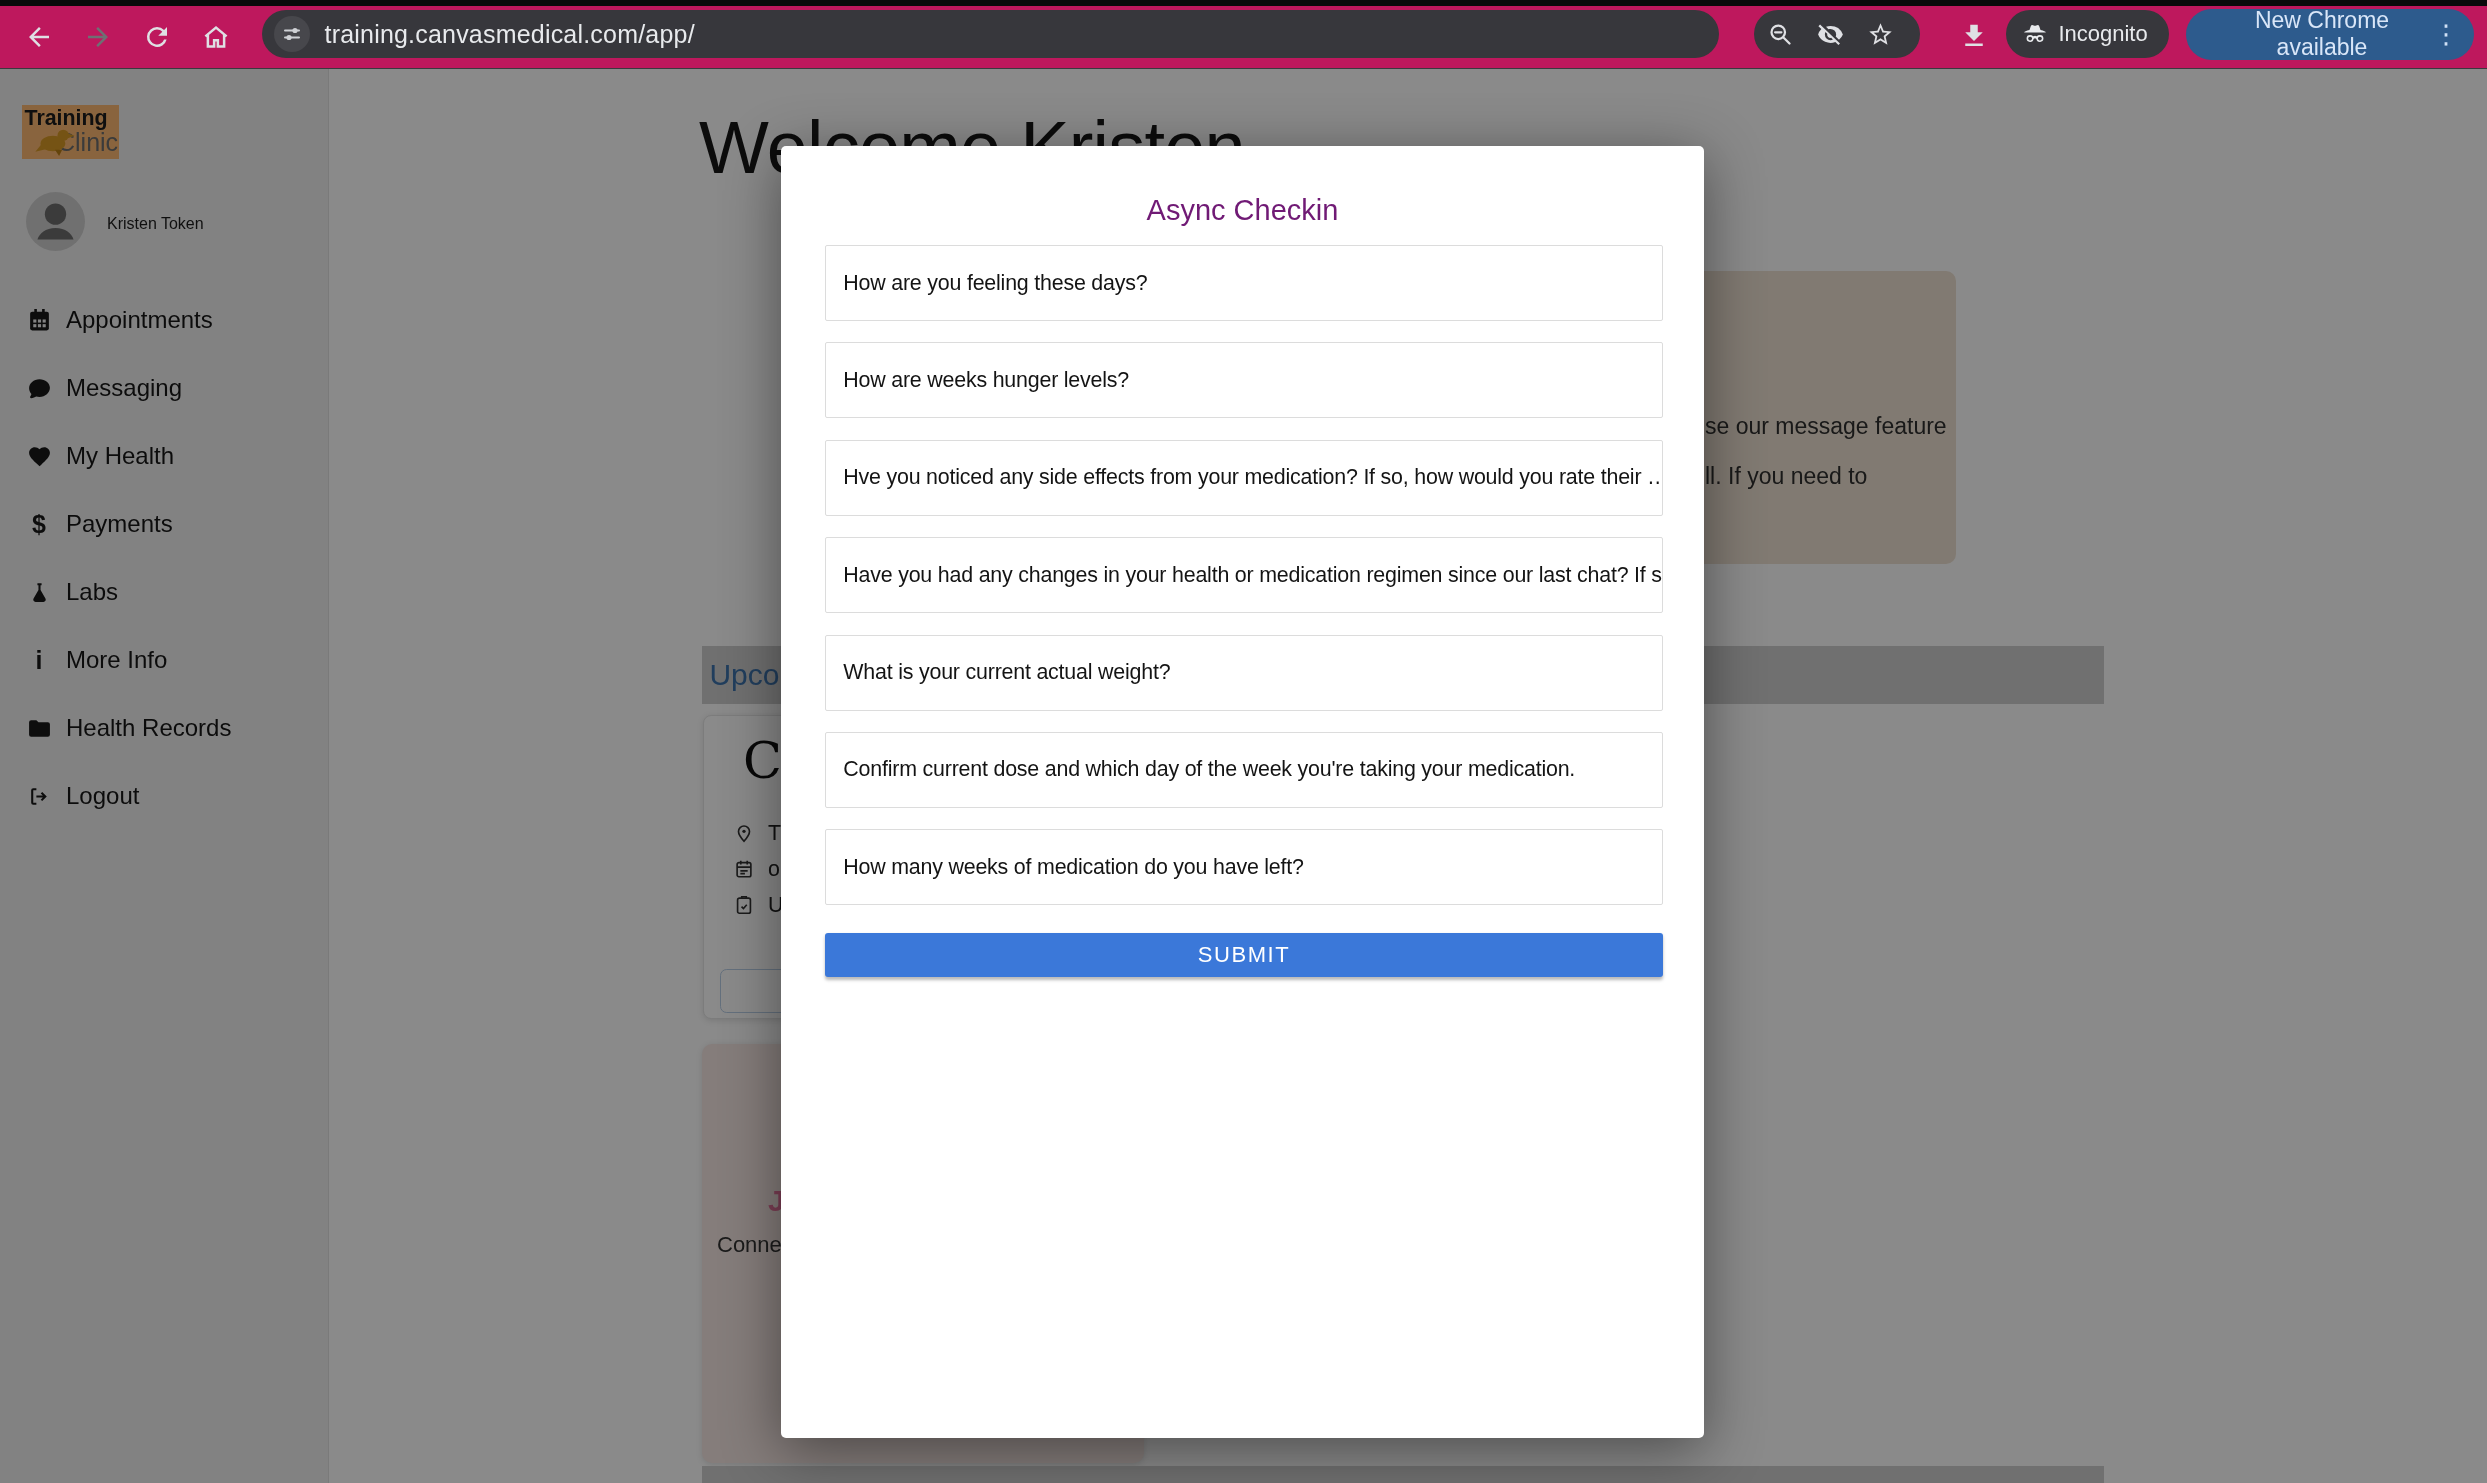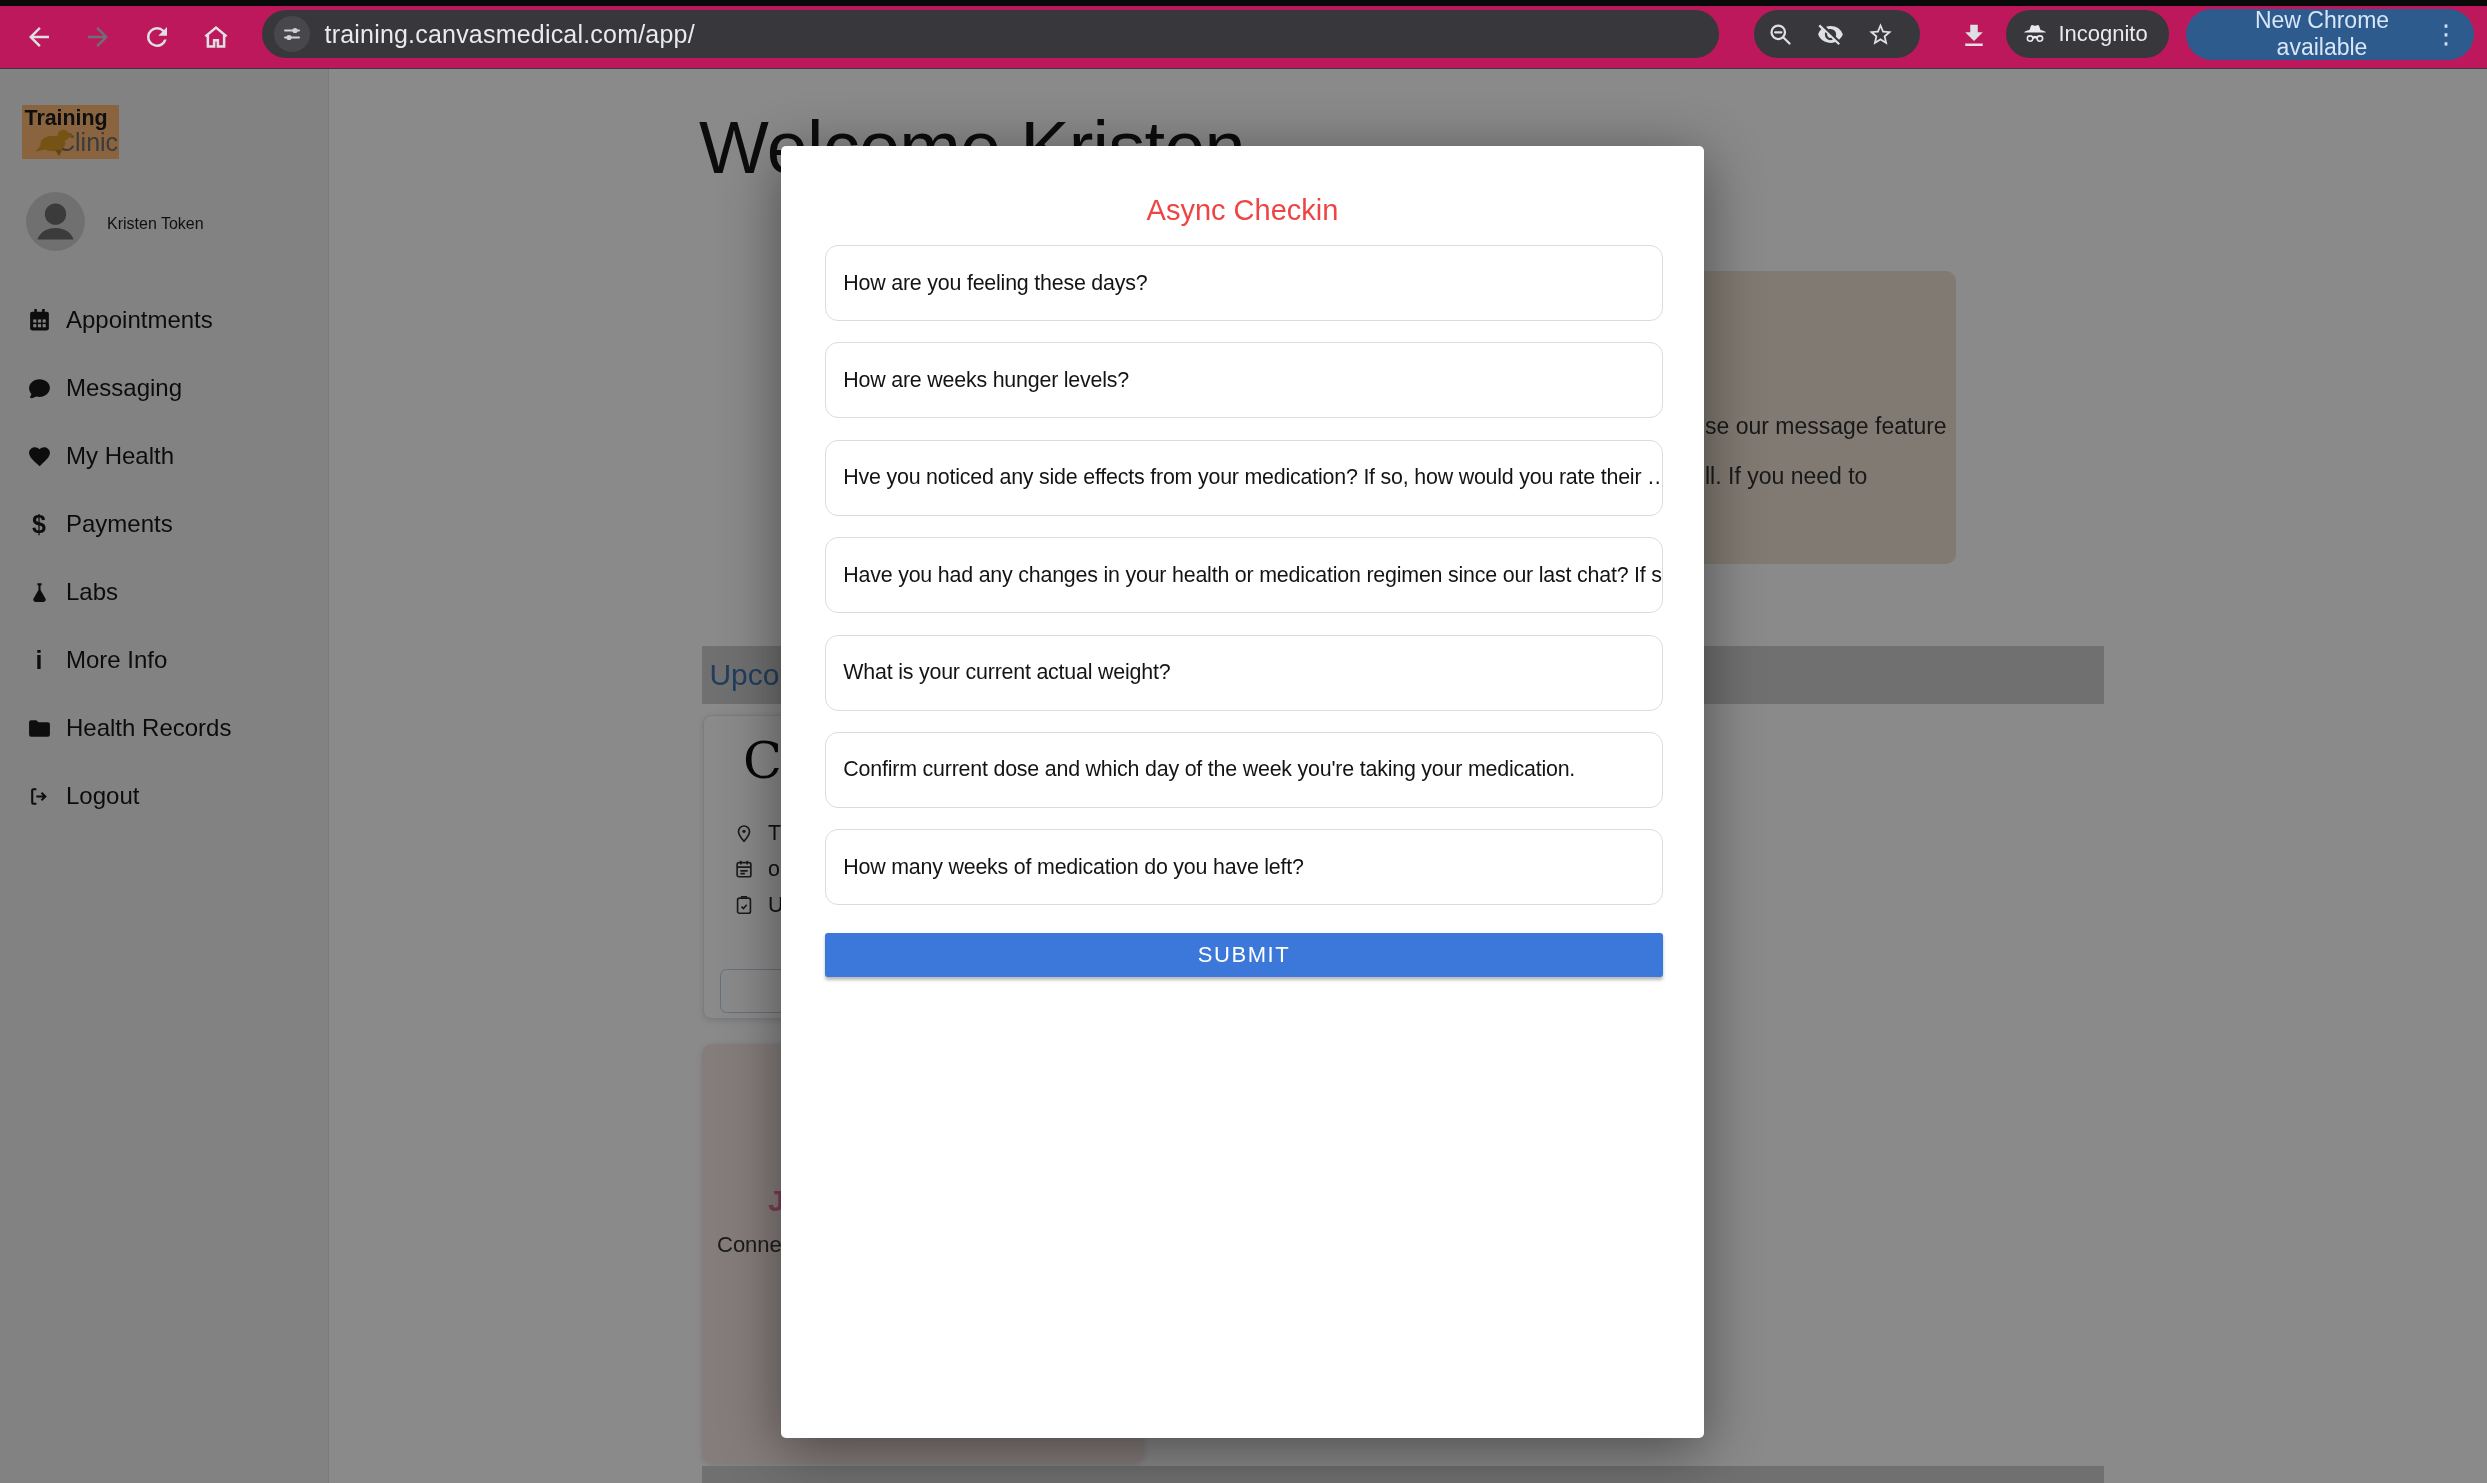--- a/index.html
+++ b/index.html
@@ -78,23 +78,23 @@
     white-space:nowrap; }
   .connect-text { position:absolute; left:15px; top:188px; font-size:22px; color:#333; white-space:nowrap; }
   .bottom-band { position:absolute; left:373px; top:1397px; width:1402px; height:18px; background:#cfcfcf; }
 
   
   .overlay { position:absolute; left:0; top:69px; width:2487px; height:1415px;
     background:rgba(0,0,0,0.46); z-index:5; }
   .modal { position:absolute; left:781px; top:146px; width:923px; height:1292px; background:#fff;
     border-radius:5px; z-index:10; box-shadow:0 11.5px 58px rgba(0,0,0,0.45); }
   .modal-title { position:absolute; left:0; top:48px; width:100%; text-align:center; font-size:29px;
-    font-weight:500; color:#ef4444; }
+    font-weight:500; color:#701a75; }
   .q-list { position:absolute; left:44px; top:99px; width:838px; display:flex; flex-direction:column; gap:21.4px; }
-  .q-box { height:76px; border:1.6px solid #dcdcdc; border-radius:13px; background:#fff; display:flex;
+  .q-box { height:76px; border:1.6px solid #dcdcdc; border-radius:2px; background:#fff; display:flex;
     align-items:center; padding-left:17.3px; padding-right:8.2px; font-size:21.4px; color:#141414;
     letter-spacing:-0.2px; white-space:nowrap; overflow:hidden; cursor:text; }
   .submit-btn { position:absolute; left:44px; top:787px; width:838px; height:44px; background:#3b78d9;
     border:none; border-radius:3px; color:#fff; font-size:22px; letter-spacing:1.6px; font-weight:500;
     display:flex; align-items:center; justify-content:center; box-shadow:0 2.5px 3.3px rgba(0,0,0,0.28);
     font-family:"Liberation Sans", sans-serif; cursor:pointer; }
 </style>
 </head>
 <body>
 

